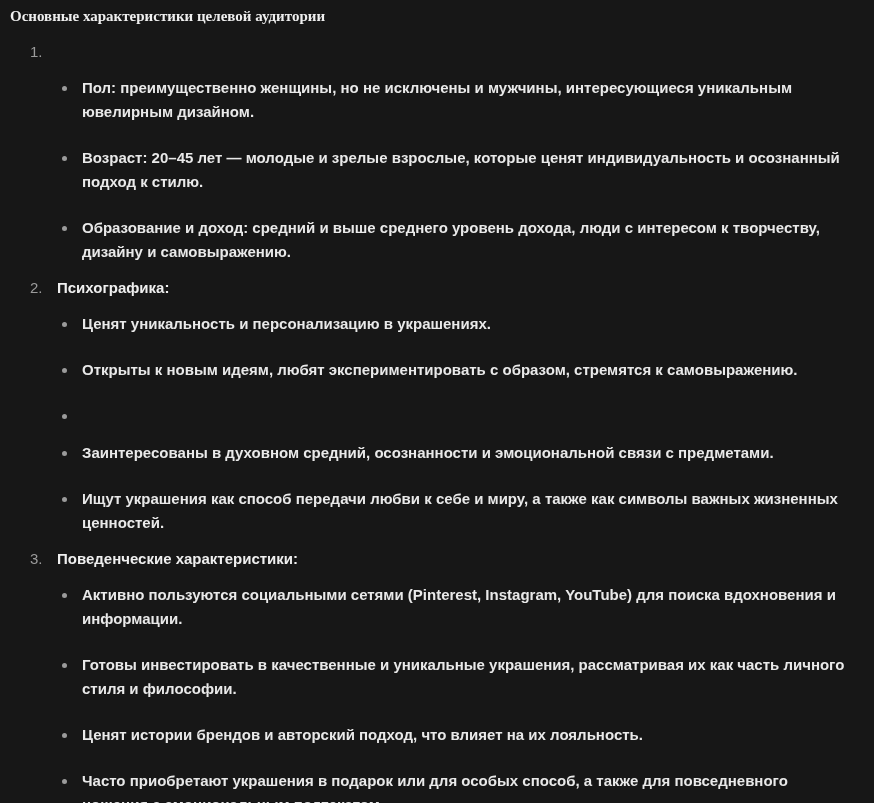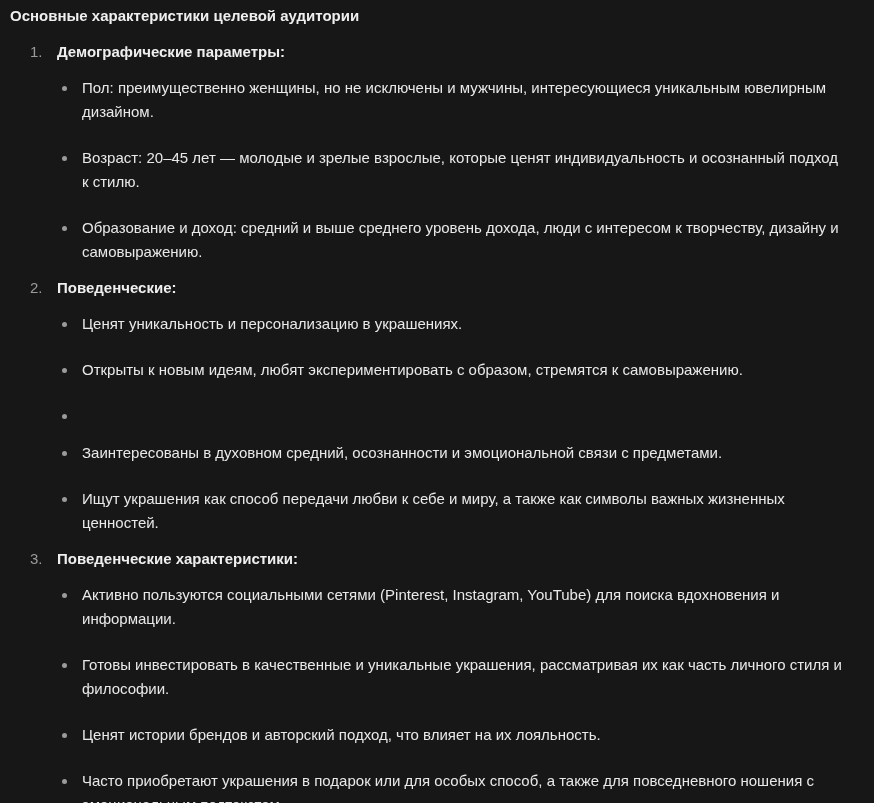--- a/index.html
+++ b/index.html
@@ -12,20 +12,21 @@
     font-size: 15px;
     line-height: 24px;
     overflow: hidden;
   }
   .doc { padding: 4px 14px 6px 10px; }
 
   .title {
     margin: 0 0 6px 0;
     font-weight: 700;
     color: #efefef;
+    font-family: Liberation Serif, serif;
   }
 
   .section { margin-top: 12px; }
 
   .section-head {
     display: flex;
     padding-left: 20px;
     font-weight: 700;
     color: #efefef;
   }
@@ -34,20 +35,21 @@
     width: 27px;
     font-weight: 400;
     color: #9b9b9b;
   }
 
   .bullets { margin-top: 12px; }
 
   .bullet {
     display: flex;
     align-items: flex-start;
+    font-weight: bold;
   }
   .bullet + .bullet { margin-top: 22px; }
 
   .dot {
     flex: none;
     width: 5px;
     height: 5px;
     margin: 10px 15px 0 52px;
     border-radius: 50%;
     background: #9b9b9b;
@@ -61,42 +63,41 @@
 </head>
 <body>
 
 <div class="doc">
 
   <p class="title">Основные характеристики целевой аудитории</p>
 
   <div class="section">
     <div class="section-head">
       <span class="num">1.</span>
-      <span class="heading">Демографические параметры:</span>
     </div>
     <div class="bullets">
       <div class="bullet">
         <span class="dot"></span>
         <span class="btext">Пол: преимущественно женщины, но не исключены и мужчины, интересующиеся уникальным ювелирным дизайном.</span>
       </div>
       <div class="bullet">
         <span class="dot"></span>
         <span class="btext">Возраст: 20–45 лет — молодые и зрелые взрослые, которые ценят индивидуальность и осознанный подход к стилю.</span>
       </div>
       <div class="bullet">
         <span class="dot"></span>
         <span class="btext">Образование и доход: средний и выше среднего уровень дохода, люди с интересом к творчеству, дизайну и самовыражению.</span>
       </div>
     </div>
   </div>
 
   <div class="section">
     <div class="section-head">
       <span class="num">2.</span>
-      <span class="heading">Поведенческие:</span>
+      <span class="heading">Психографика:</span>
     </div>
     <div class="bullets">
       <div class="bullet">
         <span class="dot"></span>
         <span class="btext">Ценят уникальность и персонализацию в украшениях.</span>
       </div>
       <div class="bullet">
         <span class="dot"></span>
         <span class="btext">Открыты к новым идеям, любят экспериментировать с образом, стремятся к самовыражению.</span>
       </div>

